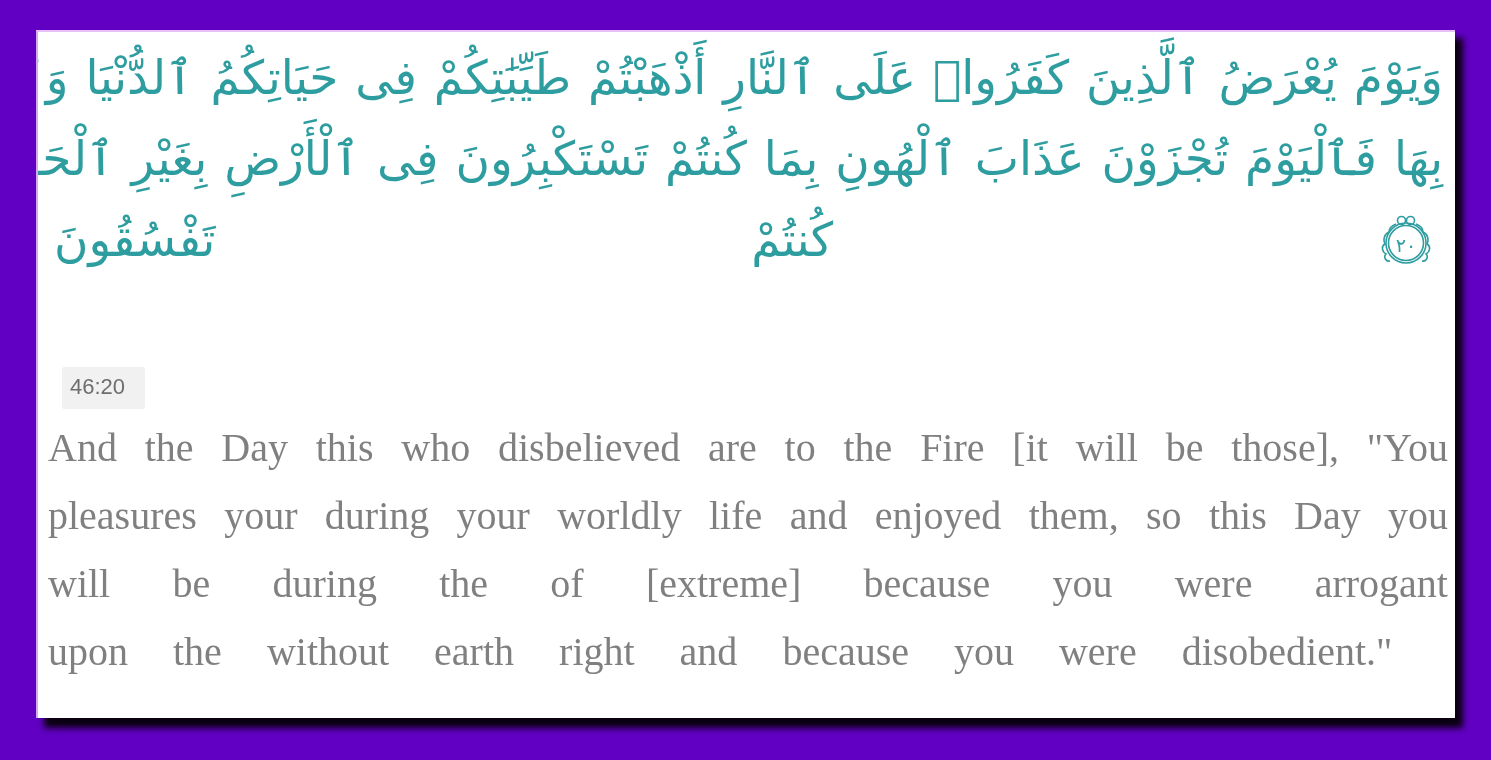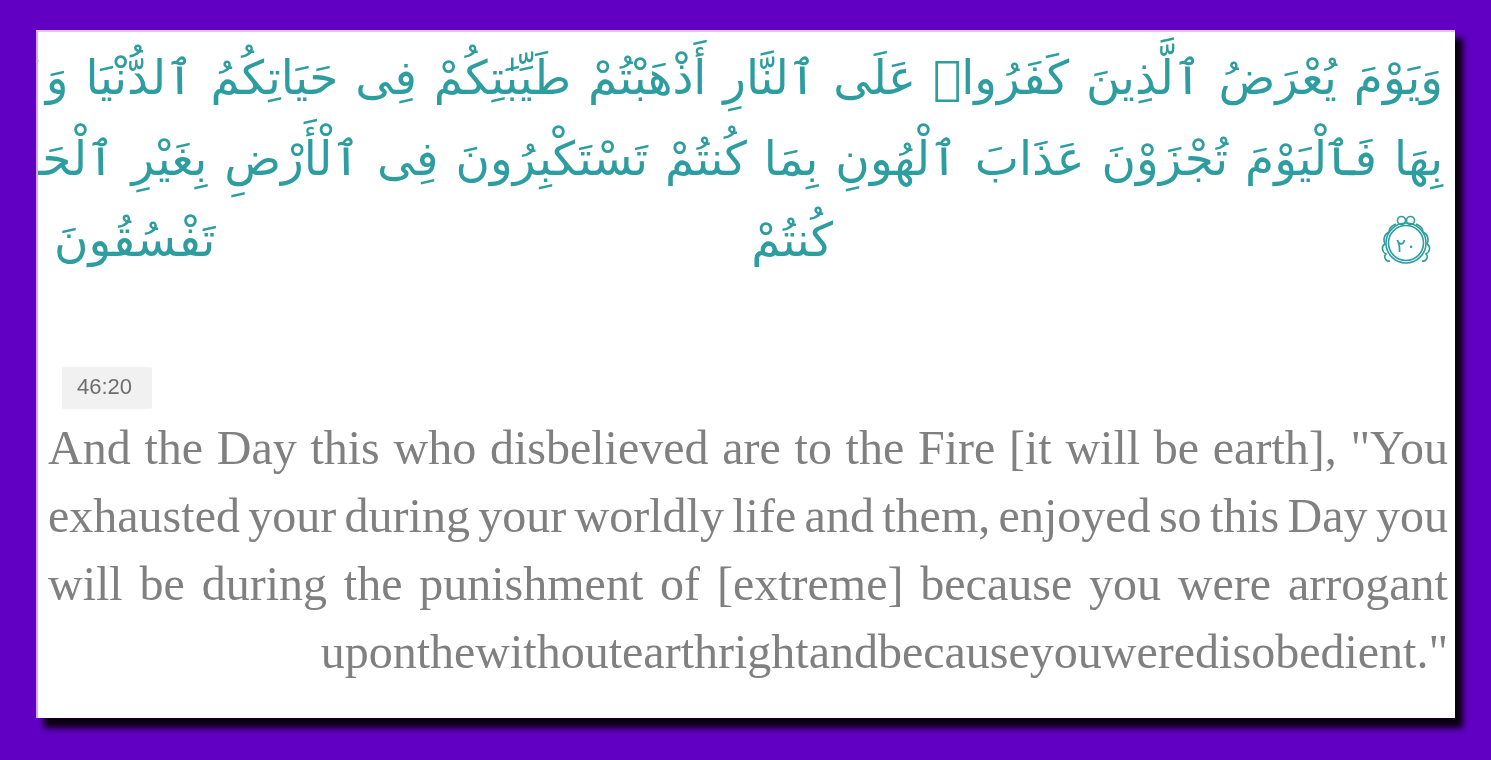--- a/index.html
+++ b/index.html
@@ -85,54 +85,55 @@
 
   
   #verse-badge {
     position: absolute;
     left: 24px;
     top: 335px;
     background: #F1F1F1;
     color: #6e6e6e;
     font-family: "Liberation Sans", sans-serif;
     font-size: 22px;
-    padding: 9px 20px 11px 15px;
+    padding: 9px 20px 11px 8px;
     border-radius: 2px;
     line-height: 1;
   }
 
   
   #translation {
     position: absolute;
     left: 10px;
     top: 382px;
     width: 1400px;
     color: #808080;
     font-family: "Liberation Serif", serif;
-    font-size: 48px;
+    font-size: 40px;
     line-height: 68px;
     text-align: justify;
     text-align-last: justify;
   }
   .trans-line {
     display: block;
     white-space: nowrap;
     text-align: justify;
     text-align-last: justify;
   }
   .trans-line > span {
     display: inline-block;
   }
   #trans-line-1, #trans-line-2, #trans-line-3 {
     display: flex;
     justify-content: space-between;
   }
   #trans-line-4 {
     display: flex;
-    justify-content: flex-end;
+    justify-content: flex-start;
+    gap: 45px;
   }
   .w { display: inline-block; }
 </style>
 </head>
 <body>
 
 <div id="frame">
 
   <div id="card-shadow"></div>
 
@@ -171,44 +172,43 @@
           <span class="w">this</span>
           <span class="w">who</span>
           <span class="w">disbelieved</span>
           <span class="w">are</span>
           <span class="w">to</span>
           <span class="w">the</span>
           <span class="w">Fire</span>
           <span class="w">[it</span>
           <span class="w">will</span>
           <span class="w">be</span>
-          <span class="w">earth],</span>
+          <span class="w">those],</span>
           <span class="w">"You</span>
         </div>
       <div class="trans-line" id="trans-line-2">
-          <span class="w">exhausted</span>
+          <span class="w">pleasures</span>
           <span class="w">your</span>
           <span class="w">during</span>
           <span class="w">your</span>
           <span class="w">worldly</span>
           <span class="w">life</span>
           <span class="w">and</span>
+          <span class="w">enjoyed</span>
           <span class="w">them,</span>
-          <span class="w">enjoyed</span>
           <span class="w">so</span>
           <span class="w">this</span>
           <span class="w">Day</span>
           <span class="w">you</span>
         </div>
       <div class="trans-line" id="trans-line-3">
           <span class="w">will</span>
           <span class="w">be</span>
           <span class="w">during</span>
           <span class="w">the</span>
-          <span class="w">punishment</span>
           <span class="w">of</span>
           <span class="w">[extreme]</span>
           <span class="w">because</span>
           <span class="w">you</span>
           <span class="w">were</span>
           <span class="w">arrogant</span>
         </div>
       <div class="trans-line" id="trans-line-4">
           <span class="w">upon</span>
           <span class="w">the</span>

